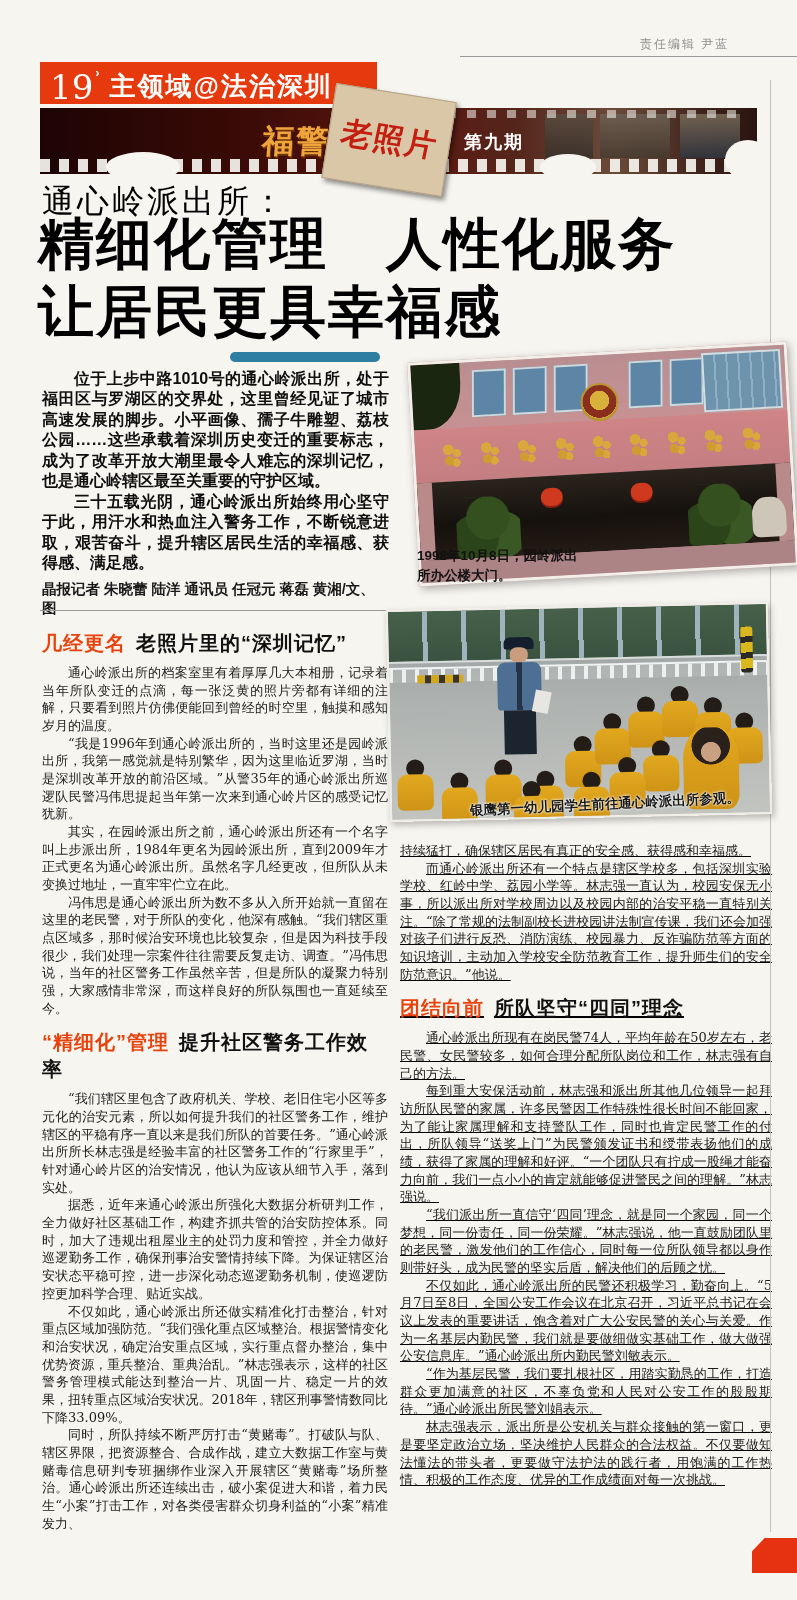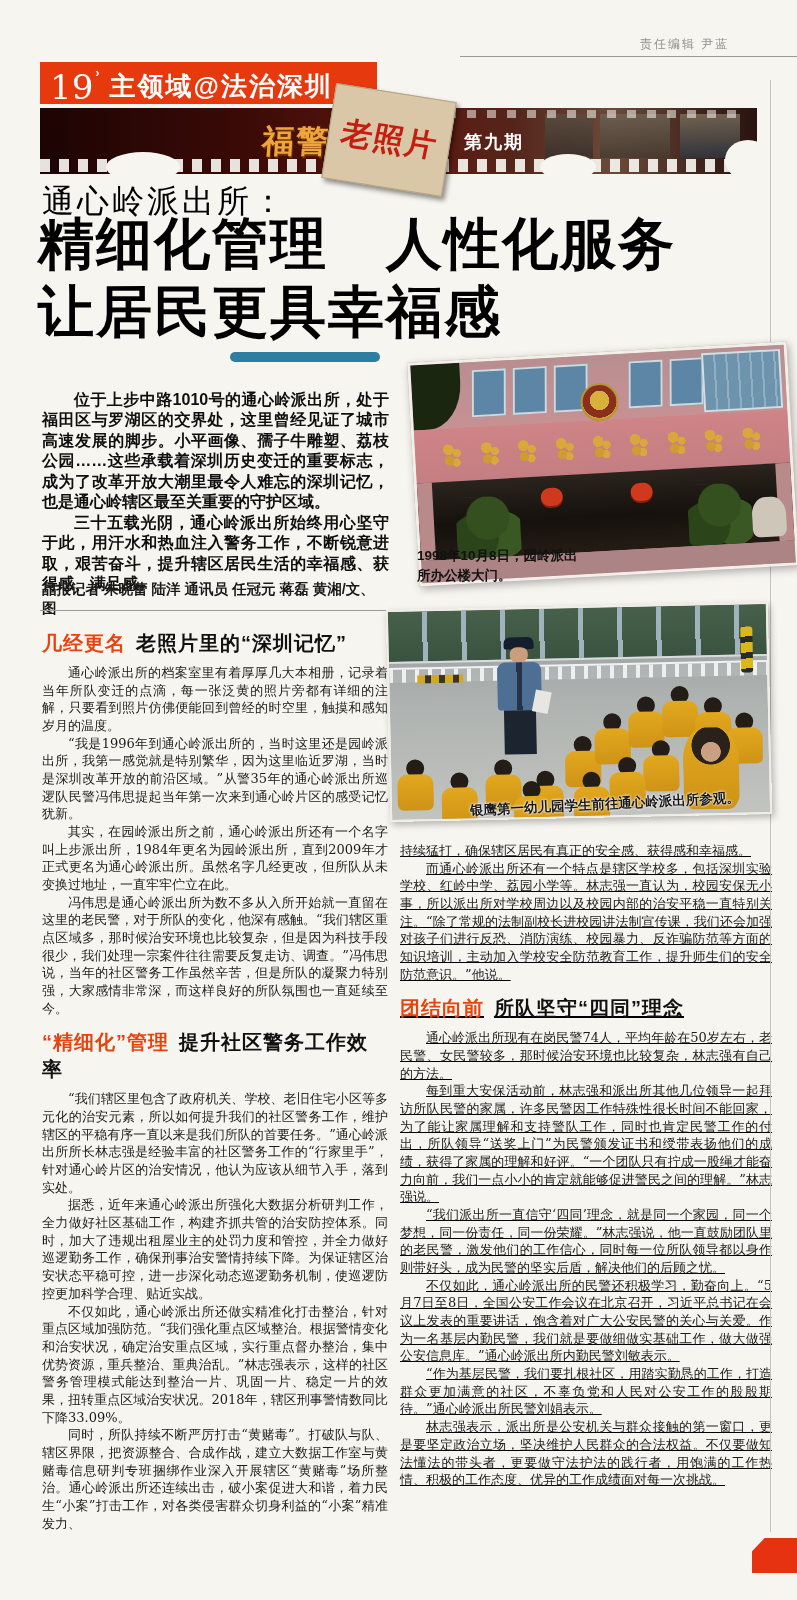--- a/index.html
+++ b/index.html
@@ -41,21 +41,21 @@
   
   .kicker { position:absolute; left:42px; top:180px; font-family:Liberation Sans, sans-serif; font-size:32px;
             color:#000; letter-spacing:3px; }
   .h1 { position:absolute; left:38px; font-weight:900; color:#000; line-height:1; letter-spacing:2px;
         font-size:56px; font-family:"Liberation Sans", sans-serif; }
   .h1a { top:216px; } .h1b { top:284px; }
 
   .teal-bar { position:absolute; left:230px; top:352px; width:150px; height:10px; border-radius:5px; background:#2d7ea1; }
 
   
-  .lede { position:absolute; left:42px; top:390px; width:347px; }
+  .lede { position:absolute; left:42px; top:369px; width:347px; }
   .lede p { margin:0; text-indent:2em; font-size:16px; font-weight:700; line-height:1.28;
             text-align:justify; color:#0f0f0f; }
   .byline { position:absolute; left:42px; top:580px; width:347px; font-size:14.5px; font-weight:700; color:#1a1a1a; }
   .byline-rule { position:absolute; left:40px; top:610px; width:349px; height:1px; background:#9a9a9a; }
 
   
   .col { position:absolute; }
   .col-left { left:42px; top:628px; width:346px; }
   .col-right { left:400px; top:842px; width:372px;text-decoration:underline; }
   .sec-head { margin:2px 0 7px; font-size:20px; font-weight:900; color:#111; letter-spacing:1px; }
@@ -272,21 +272,21 @@
     <p class="body-p">同时，所队持续不断严厉打击“黄赌毒”。打破队与队、辖区界限，把资源整合、合成作战，建立大数据工作室与黄赌毒信息研判专班捆绑作业深入开展辖区“黄赌毒”场所整治。通心岭派出所还连续出击，破小案促进大和谐，着力民生“小案”打击工作，对各类侵害群众切身利益的“小案”精准发力、</p>
   </div>
 
   <div class="col col-right">
     <p class="body-p no-indent">持续猛打，确保辖区居民有真正的安全感、获得感和幸福感。</p>
     <p class="body-p">而通心岭派出所还有一个特点是辖区学校多，包括深圳实验学校、红岭中学、荔园小学等。林志强一直认为，校园安保无小事，所以派出所对学校周边以及校园内部的治安平稳一直特别关注。“除了常规的法制副校长进校园讲法制宣传课，我们还会加强对孩子们进行反恐、消防演练、校园暴力、反诈骗防范等方面的知识培训，主动加入学校安全防范教育工作，提升师生们的安全防范意识。”他说。</p>
 
     <div class="sec-head mt">
       <span class="sec-tag">团结向前</span><span>所队坚守“四同”理念</span>
     </div>
-    <p class="body-p">通心岭派出所现有在岗民警74人，平均年龄在50岁左右，老民警、女民警较多，那时候治安环境也比较复杂，林志强有自己的方法。</p>
+    <p class="body-p">通心岭派出所现有在岗民警74人，平均年龄在50岁左右，老民警、女民警较多，如何合理分配所队岗位和工作，林志强有自己的方法。</p>
     <p class="body-p">每到重大安保活动前，林志强和派出所其他几位领导一起拜访所队民警的家属，许多民警因工作特殊性很长时间不能回家，为了能让家属理解和支持警队工作，同时也肯定民警工作的付出，所队领导“送奖上门”为民警颁发证书和绶带表扬他们的成绩，获得了家属的理解和好评。“一个团队只有拧成一股绳才能奋力向前，我们一点小小的肯定就能够促进警民之间的理解。”林志强说。</p>
     <p class="body-p">“我们派出所一直信守‘四同’理念，就是同一个家园，同一个梦想，同一份责任，同一份荣耀。”林志强说，他一直鼓励团队里的老民警，激发他们的工作信心，同时每一位所队领导都以身作则带好头，成为民警的坚实后盾，解决他们的后顾之忧。</p>
     <p class="body-p">不仅如此，通心岭派出所的民警还积极学习，勤奋向上。“5月7日至8日，全国公安工作会议在北京召开，习近平总书记在会议上发表的重要讲话，饱含着对广大公安民警的关心与关爱。作为一名基层内勤民警，我们就是要做细做实基础工作，做大做强公安信息库。”通心岭派出所内勤民警刘敏表示。</p>
     <p class="body-p">“作为基层民警，我们要扎根社区，用踏实勤恳的工作，打造群众更加满意的社区，不辜负党和人民对公安工作的殷殷期待。”通心岭派出所民警刘娟表示。</p>
     <p class="body-p">林志强表示，派出所是公安机关与群众接触的第一窗口，更是要坚定政治立场，坚决维护人民群众的合法权益。不仅要做知法懂法的带头者，更要做守法护法的践行者，用饱满的工作热情、积极的工作态度、优异的工作成绩面对每一次挑战。</p>
   </div>
 
   <div class="vrule"></div>
   <div class="red-corner"></div>
 </div>

